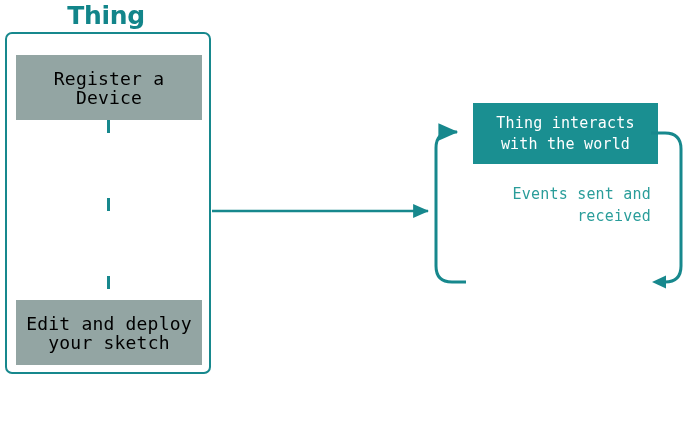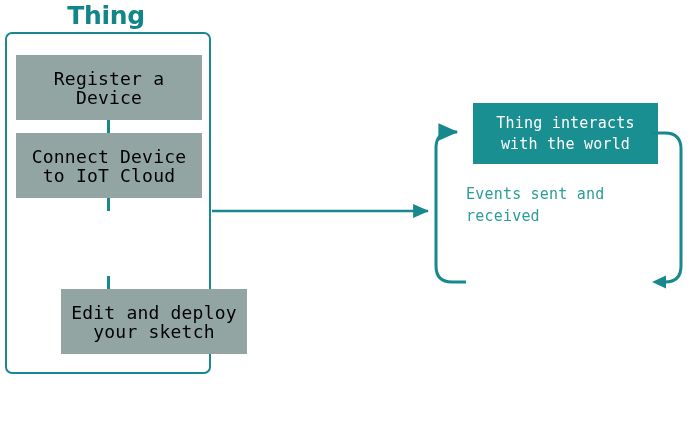--- a/index.html
+++ b/index.html
@@ -57,21 +57,21 @@
     text-align: center;
     font-size: 18px;
     line-height: 19px;
     letter-spacing: 0.2px;
     box-sizing: border-box;
     padding: 0 4px;
   }
   .step-1 { top: 55px;  height: 65px; }
   .step-2 { top: 133px; height: 65px; }
   .step-3 { top: 211px; height: 65px; }
-  .step-4 { top: 289px; height: 65px; margin-left: 45px; }
+  .step-4 { top: 300px; height: 65px; }
 
   
   .connector {
     position: absolute;
     left: 107px;
     width: 3px;
     height: 13px;
     background: #17888d;
   }
   .conn-1 { top: 120px; }
@@ -98,21 +98,21 @@
   }
   .teal-top    { top: 103px; height: 61px; }
   .teal-bottom { top: 253px; height: 58px; }
 
   
   .events-text {
     position: absolute;
     left: 466px;
     top: 183px;
     width: 185px;
-    text-align: left;
+    text-align: right;
     color: #2a9d9a;
     font-size: 15px;
     line-height: 22px;
     letter-spacing: 0.2px;
   }
 
   
   .arrows {
     position: absolute;
     left: 0;
@@ -125,21 +125,20 @@
 </head>
 <body>
 
 <div id="canvas">
 
   <div class="thing-title">Thing</div>
 
   <div class="thing-container"></div>
 
   <div class="step-box step-1">Register a Device</div>
-  <div class="step-box step-2">Connect Device to IoT Cloud</div>
   <div class="step-box step-4">Edit and deploy your sketch</div>
 
   <div class="connector conn-1"></div>
   <div class="connector conn-2"></div>
   <div class="connector conn-3"></div>
 
   <div class="teal-box teal-top">Thing interacts with the world</div>
 
   <div class="events-text">Events sent and received</div>
 

